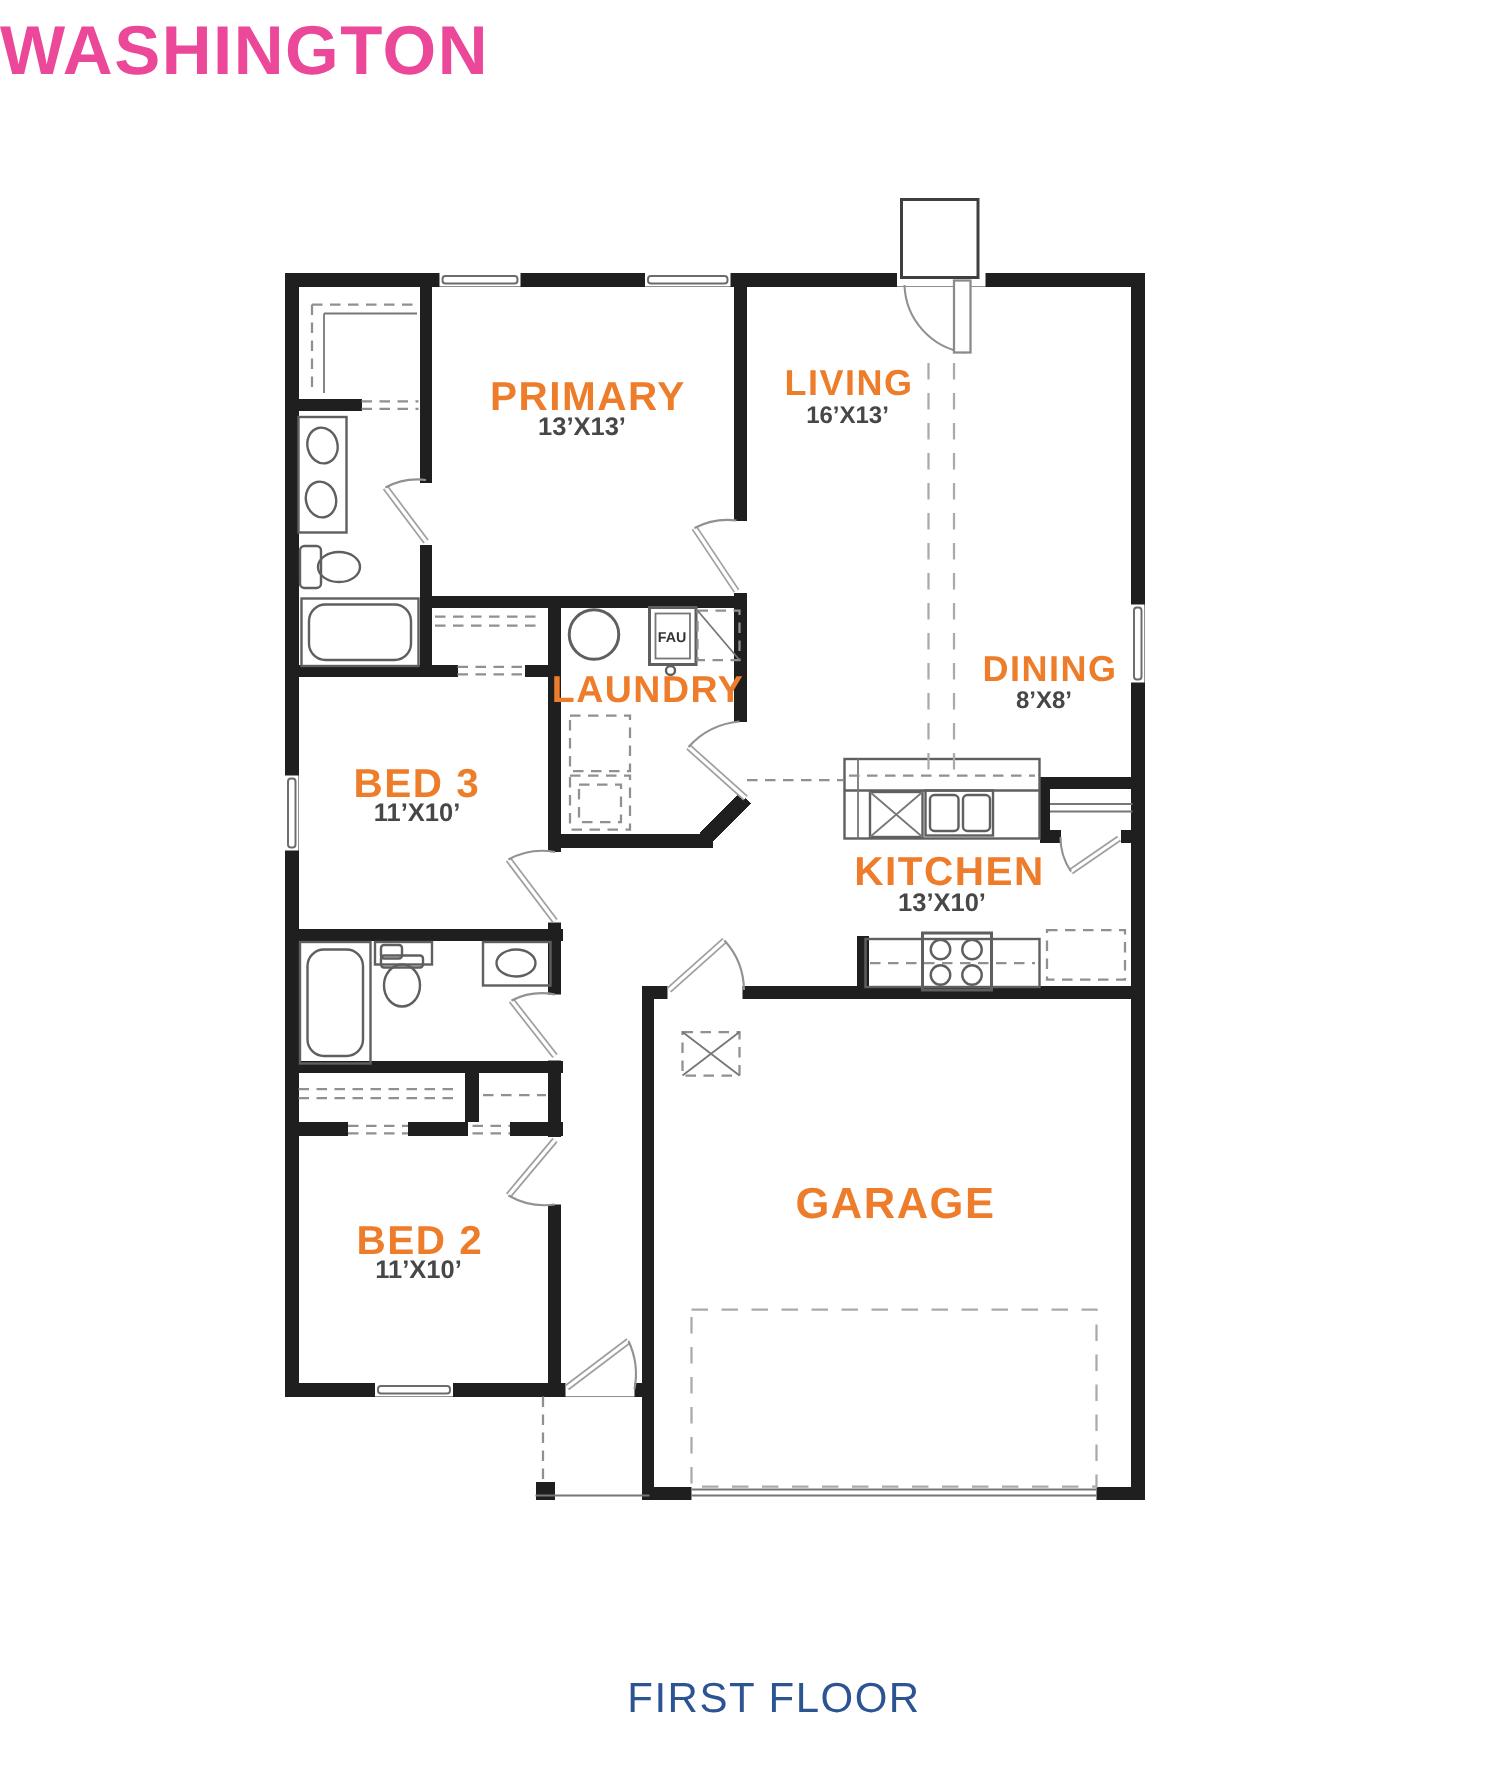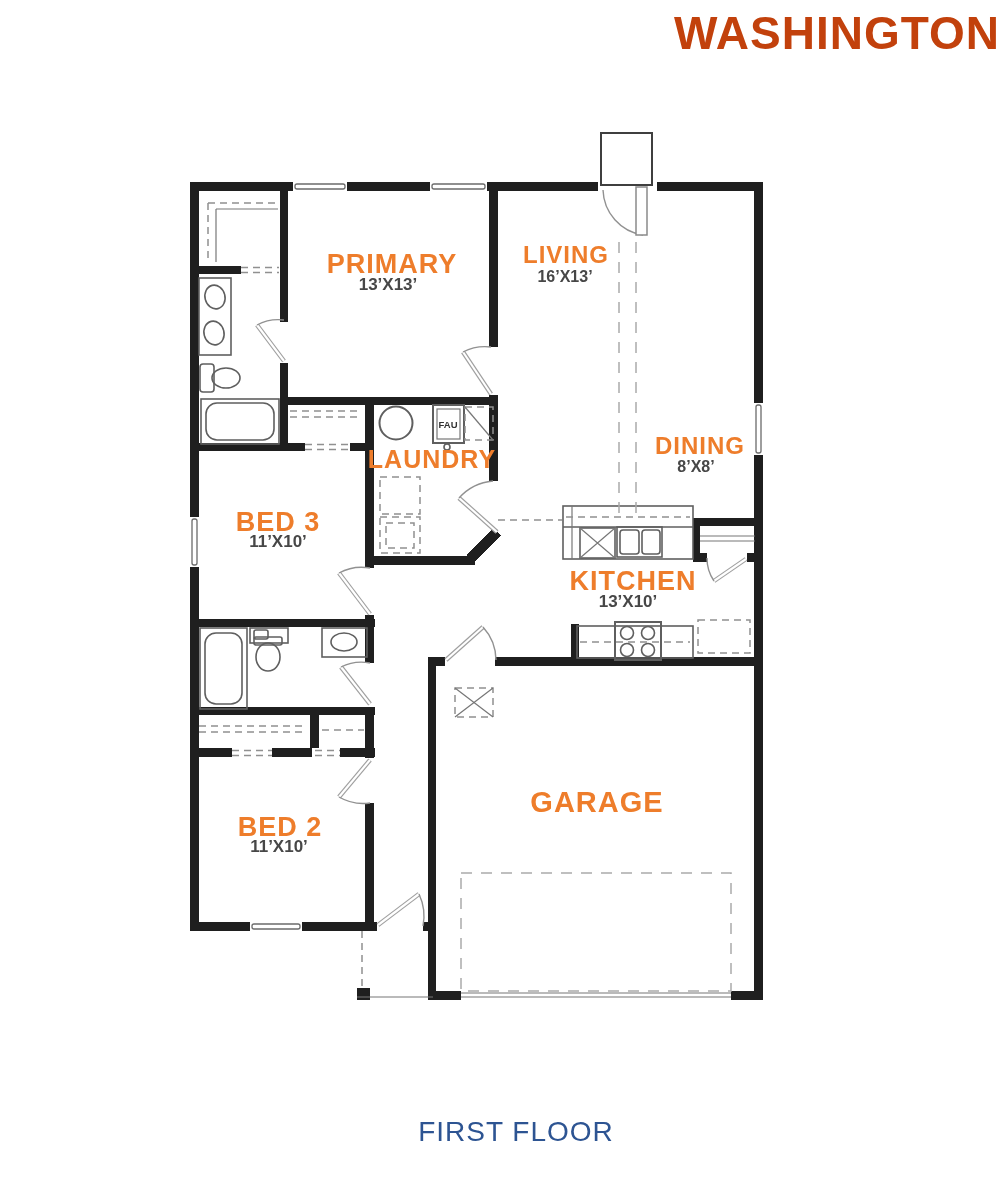--- a/index.html
+++ b/index.html
@@ -1,19 +1,19 @@
 <!DOCTYPE html>
 <html><head>
 <meta charset="utf-8">
 <style>
   html,body{margin:0;padding:0;background:#ffffff;}
   .page{position:relative;width:1000px;height:1185px;background:#fff;overflow:hidden;
         font-family:"Liberation Sans",sans-serif;}
-  .plan-title{position:absolute;top:6px;left:0;width:100%;text-align:right;
-        font-size:46px;font-weight:700;letter-spacing:1px;color:#c2410c;}
+  .plan-title{position:absolute;top:6px;left:0;width:100%;text-align:left;
+        font-size:46px;font-weight:700;letter-spacing:1px;color:#ec4899;}
   .floor-label{position:absolute;top:1116px;left:0;width:100%;text-align:center;
         font-size:28px;font-weight:400;letter-spacing:1px;color:#2d5492;padding-left:16px;}
   svg.plan{position:absolute;left:0;top:0;}
   .wall{fill:#1f1f1f;}
   .gap{fill:#ffffff;}
   .fx{fill:none;stroke:#5f5f5f;stroke-width:1.6;}
   .fx2{fill:none;stroke:#5f5f5f;stroke-width:2;}
   .thin{fill:none;stroke:#777777;stroke-width:1.2;}
   .dash{fill:none;stroke:#909090;stroke-width:1.5;stroke-dasharray:7 5;}
   .dashlt{fill:none;stroke:#aaaaaa;stroke-width:1.5;stroke-dasharray:11 9;}

